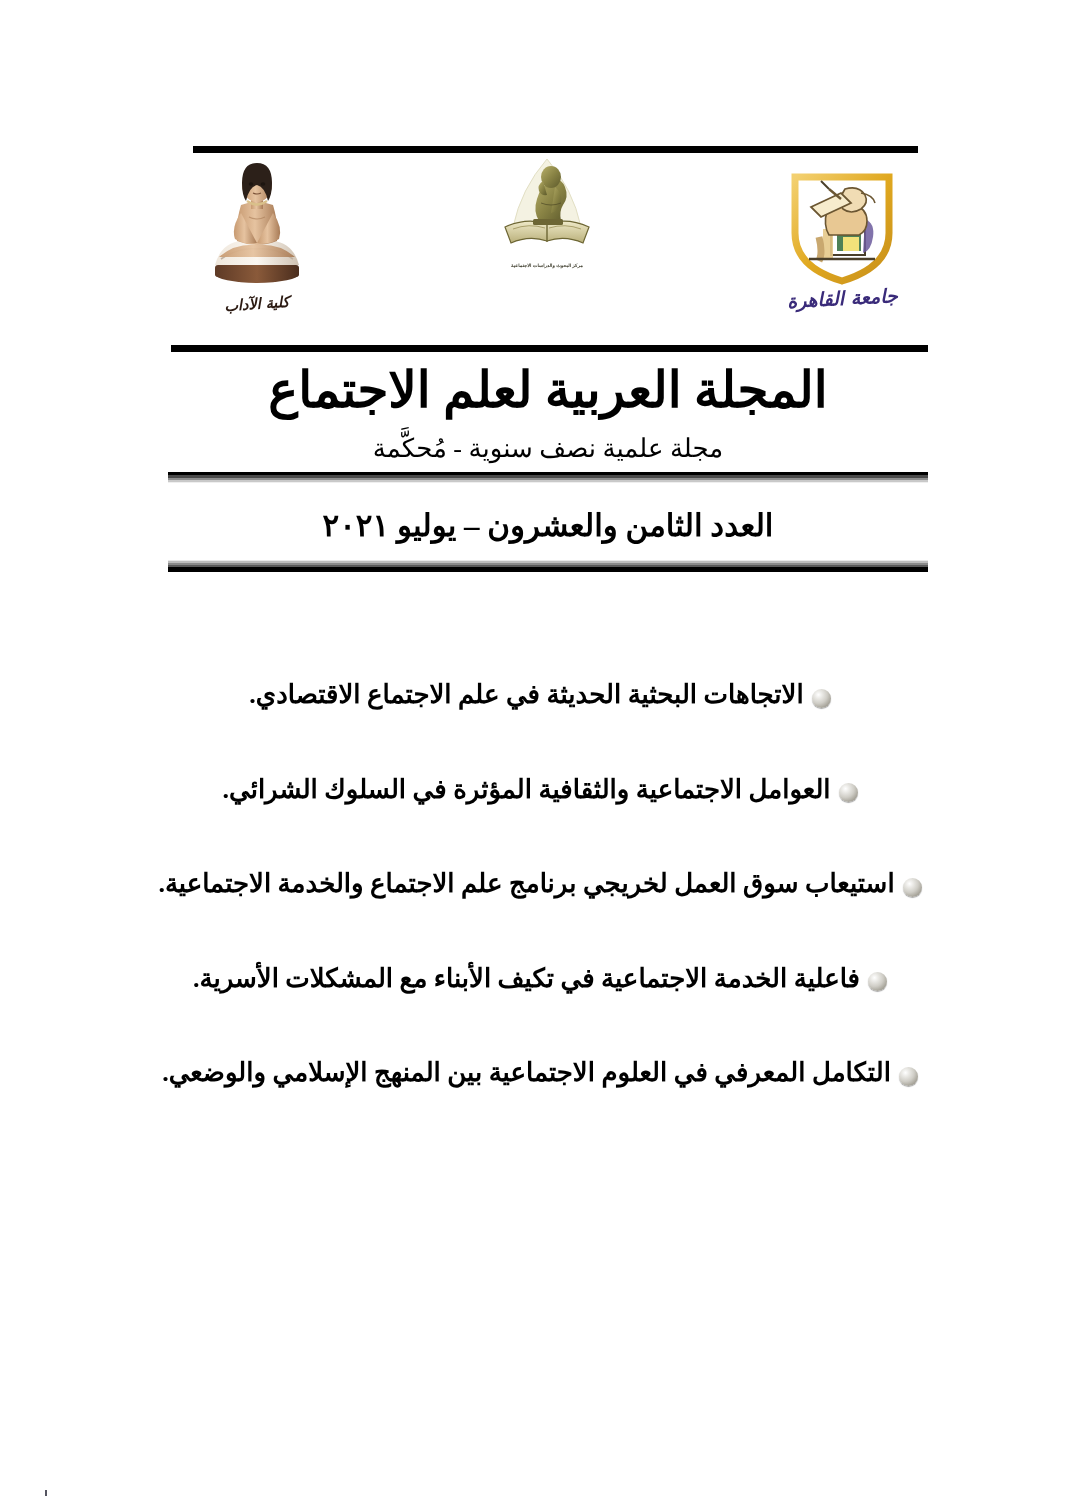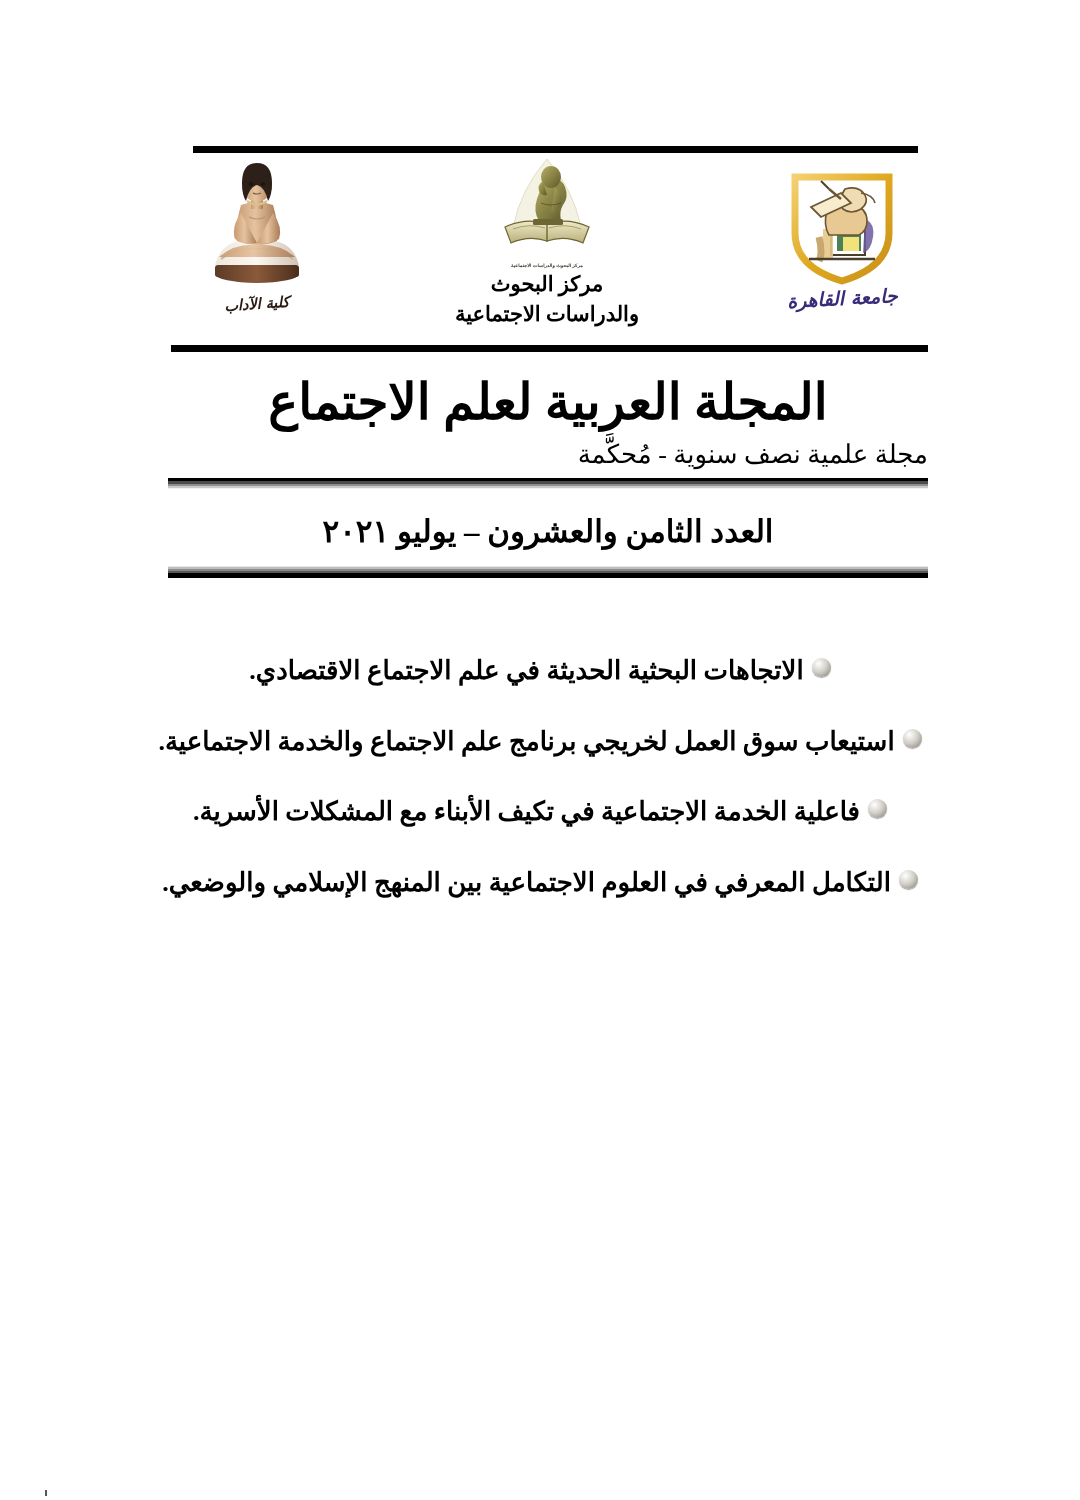--- a/index.html
+++ b/index.html
@@ -110,39 +110,38 @@
     font-weight: 700;
     font-style: italic;
     color: #2b1a12;
   }
   .calli-arts { font-size: 15px; margin-top: -6px; transform: rotate(-4deg) scaleX(0.96); }
   .calli-univ { font-size: 19px; color: #3a2b7a; margin-top: -10px; transform: rotate(-3deg); font-style: italic; }
 
   
   .title-area {
     text-align: center;
-    padding-top: 18px;
+    padding-top: 6px;
   }
   .journal-title {
     font-family: "Liberation Serif", "DejaVu Serif", serif;
     font-size: 50px;
     font-weight: 700;
     line-height: 1.05;
     letter-spacing: 0px;
     margin: 6px 0 2px 0;
     direction: rtl;
   }
   .journal-subtitle {
     font-family: "Liberation Serif", "DejaVu Serif", serif;
     font-size: 26px;
     font-weight: 400;
     line-height: 1.2;
-    margin: 10px 0 8px 0;
-    direction: rtl;
-    text-align: right;
+    margin: 16px 0 8px 0;
+    direction: rtl;
   }
   .issue-line {
     font-family: "Liberation Serif", "DejaVu Serif", serif;
     font-size: 31px;
     font-weight: 700;
     direction: rtl;
     text-align: center;
     padding: 24px 0 16px 0;
     letter-spacing: 1px;
   }
@@ -157,23 +156,24 @@
   }
   .content-item {
     display: flex;
     align-items: flex-start;
     justify-content: flex-start;
     margin-bottom: 38px;
     direction: rtl;
   }
   .content-item .row-inner {
     display: flex;
-    align-items: flex-start;
+    align-items: center;
     margin-right: auto;
     margin-left: auto;
+    margin-top: 24px;
   }
   .bullet {
     flex: 0 0 auto;
     width: 19px;
     height: 19px;
     border-radius: 50%;
     margin-left: 8px;
     position: relative;
     top: 3px;
     background:
@@ -283,24 +283,20 @@
 
           <path d="M52 64 q-6 -10 -2 -22 q4 -14 14 -18 q10 -4 14 6 q4 10 -2 18 q-4 6 -2 16 z" fill="url(#olive)"></path>
           <ellipse cx="64" cy="20" rx="10" ry="11" fill="url(#olive)"></ellipse>
           <path d="M56 24 q-6 4 -4 10 q2 5 8 4" fill="url(#olive)"></path>
           <path d="M68 30 q8 6 6 16 q-2 8 -10 10" fill="url(#olive)" opacity="0.9"></path>
           <path d="M54 46 q10 4 20 0" fill="none" stroke="#4e4a25" stroke-width="1" opacity="0.7"></path>
 
           <rect x="46" y="62" width="30" height="6" rx="1.5" fill="#6d6634"></rect>
         </svg>
         <div class="tiny-caption">مركز البحوث والدراسات الاجتماعية</div>
-        <div class="center-caption">
-          <div>مركز البحوث</div>
-          <div>والدراسات الاجتماعية</div>
-        </div>
       </div>
 
       <div class="logo-block logo-right">
         <svg width="118" height="130" viewBox="0 0 118 130">
           <defs>
             <linearGradient id="gold" x1="0" y1="0" x2="1" y2="1">
               <stop offset="0%" stop-color="#f3d070"></stop>
               <stop offset="50%" stop-color="#e0a81f"></stop>
               <stop offset="100%" stop-color="#c8901a"></stop>
             </linearGradient>
@@ -351,20 +347,26 @@
   <div class="contents">
 
     <div class="content-item">
       <div class="row-inner">
         <span class="bullet"></span>
         <span class="content-text">الاتجاهات البحثية الحديثة في علم الاجتماع الاقتصادي.</span>
       </div>
     </div>
 
 
+    <div class="content-item">
+      <div class="row-inner">
+        <span class="bullet"></span>
+        <span class="content-text">العوامل الاجتماعية والثقافية المؤثرة في السلوك الشرائي.</span>
+      </div>
+    </div>
 
     <div class="content-item">
       <div class="row-inner">
         <span class="bullet"></span>
         <span class="content-text">استيعاب سوق العمل لخريجي برنامج علم الاجتماع والخدمة الاجتماعية.</span>
       </div>
     </div>
 
     <div class="content-item">
       <div class="row-inner">

